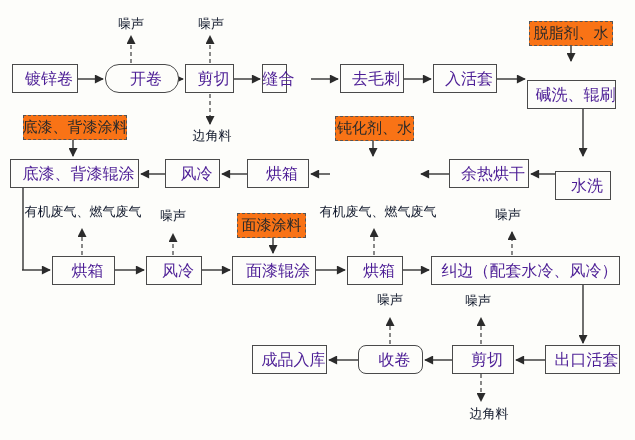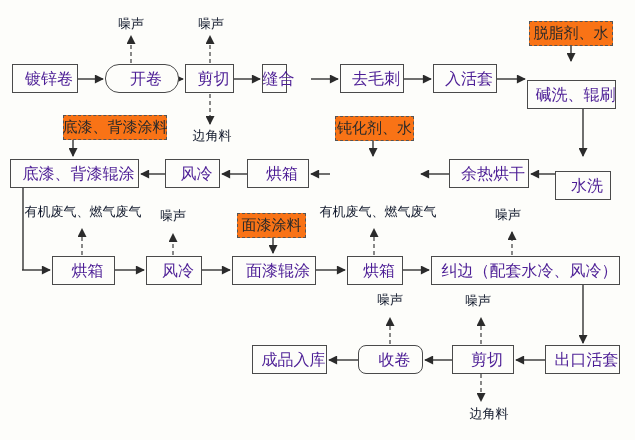--- a/index.html
+++ b/index.html
@@ -118,21 +118,21 @@
   <div class="pbox" style="left:232px; top:256px; width:84px;  height:29px;">面漆辊涂</div>
   <div class="pbox" style="left:347px; top:256px; width:56px;  height:29px;">烘箱</div>
   <div class="pbox" style="left:431px; top:256px; width:189px; height:29px;">纠边（配套水冷、风冷）</div>
 
   <div class="pbox" style="left:545px; top:345px; width:75px; height:29px;">出口活套</div>
   <div class="pbox" style="left:452px; top:345px; width:62px; height:29px;">剪切</div>
   <div class="pbox" style="left:358px; top:345px; width:65px; height:29px;border-radius:8px;">收卷</div>
   <div class="pbox" style="left:252px; top:345px; width:75px; height:29px;">成品入库</div>
 
   <div class="ibox" style="left:529px; top:21px;  width:84px;  height:25px;">脱脂剂、水</div>
-  <div class="ibox" style="left:23px;  top:115px; width:104px; height:25px;margin-left:40px;">底漆、背漆涂料</div>
+  <div class="ibox" style="left:23px;  top:115px; width:104px; height:25px;">底漆、背漆涂料</div>
   <div class="ibox" style="left:335px; top:116px; width:79px;  height:25px;">钝化剂、水</div>
   <div class="ibox" style="left:237px; top:213px; width:69px;  height:25px;">面漆涂料</div>
 
   <div class="flabel" style="left:131px; top:17px;">噪声</div>
   <div class="flabel" style="left:211px; top:17px;">噪声</div>
   <div class="flabel" style="left:212px; top:129px;">边角料</div>
   <div class="flabel" style="left:83px;  top:205px;">有机废气、燃气废气</div>
   <div class="flabel" style="left:173px; top:209px;">噪声</div>
   <div class="flabel" style="left:378px; top:205px;">有机废气、燃气废气</div>
   <div class="flabel" style="left:508px; top:208px;">噪声</div>

